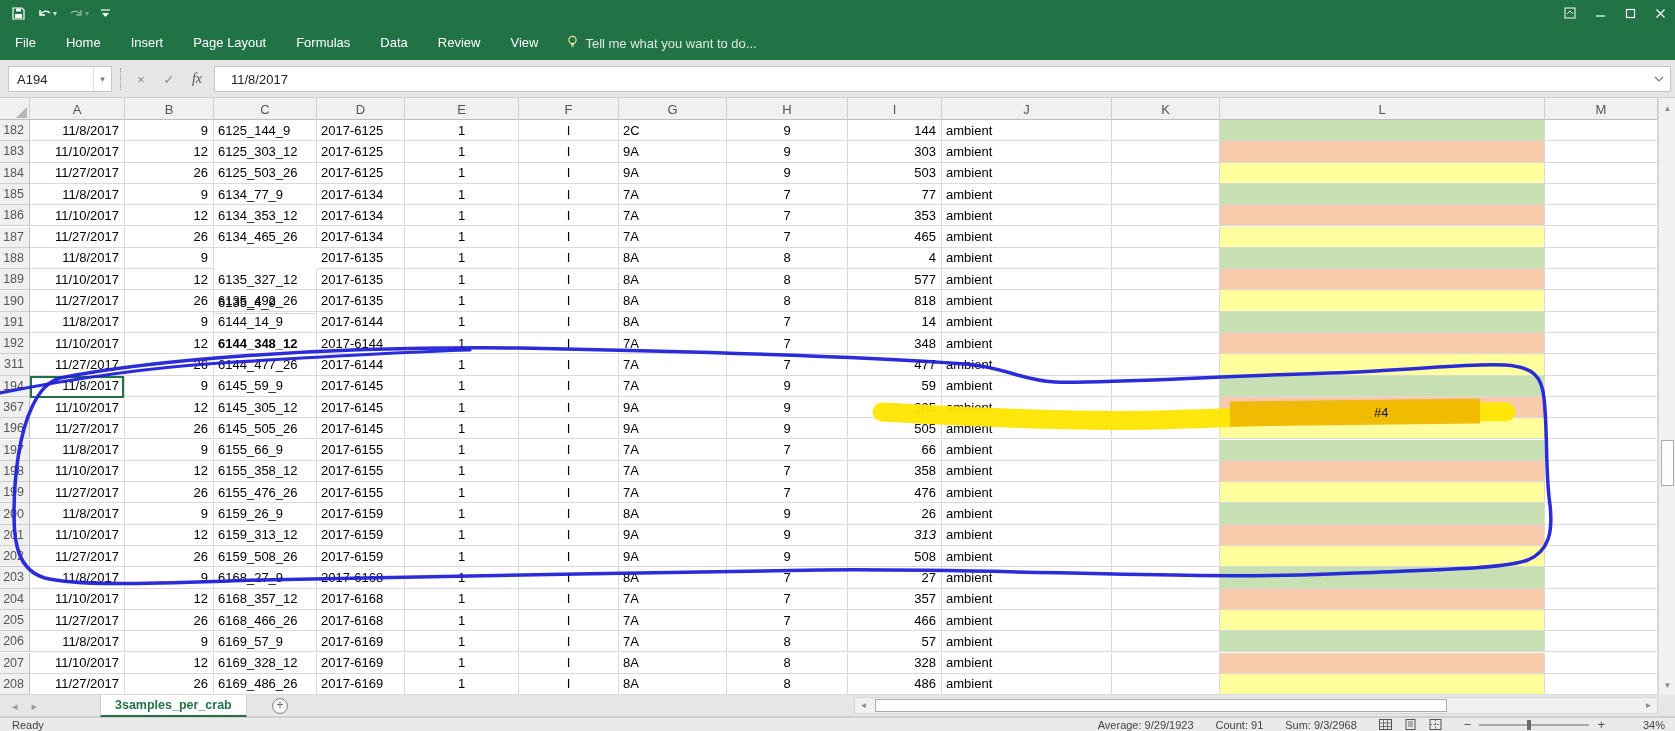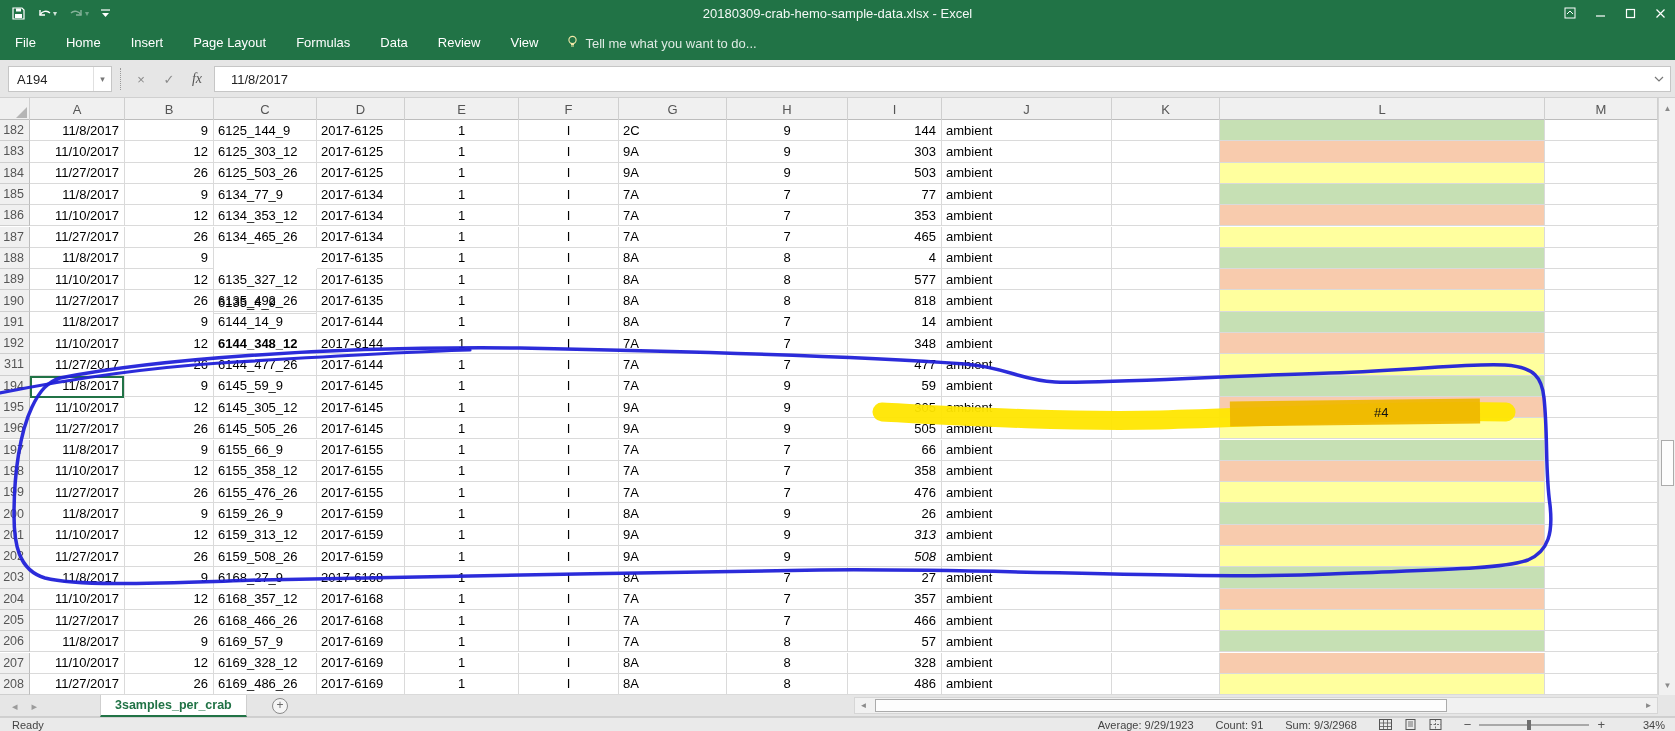--- a/index.html
+++ b/index.html
@@ -131,21 +131,20 @@
           </svg>
         <span class="qat-caret">▾</span>
       </span>
       <span class="qat-btn">
         <svg width="9" height="11" viewBox="0 0 9 11">
             <path d="M0 2h9" stroke="#fff" stroke-width="1.2"></path>
             <path d="M1 5l3.5 4L8 5z" fill="#fff"></path>
           </svg>
       </span>
     </div>
-    <div class="title-text">20180309-crab-hemo-sample-data.xlsx - Excel</div>
     <div class="win-controls">
       <span class="win-btn">
         <svg width="12" height="12" viewBox="0 0 12 12">
             <rect x="1" y="1" width="10" height="10" fill="none" stroke="#fff" stroke-width="1"></rect>
             <path d="M3 7l3-3 3 3" fill="none" stroke="#fff" stroke-width="1"></path>
           </svg>
       </span>
       <span class="win-btn">
         <svg width="11" height="11" viewBox="0 0 11 11">
             <path d="M1 8h9" stroke="#fff" stroke-width="1.2"></path>
@@ -427,21 +426,21 @@
         <div class="gcell ac" style="width: 100px;">I</div>
         <div class="gcell al" style="width: 108px;">7A</div>
         <div class="gcell ac" style="width: 121px;">9</div>
         <div class="gcell ar" style="width: 94px;">59</div>
         <div class="gcell al" style="width: 170px;">ambient</div>
         <div class="gcell al" style="width: 108px;"></div>
         <div class="gcell al" style="width: 325px; background: rgb(198, 224, 180);"></div>
         <div class="gcell al" style="width: 113px;"></div>
       </div>
       <div class="grow" style="top: 276.9px;">
-        <div class="gcell rowhdr" style="width: 30px;">195</div>
+        <div class="gcell rowhdr" style="width: 30px;">367</div>
         <div class="gcell ar" style="width: 95px;">11/10/2017</div>
         <div class="gcell ar" style="width: 89px;">12</div>
         <div class="gcell al" style="width: 103px;">6145_305_12</div>
         <div class="gcell al" style="width: 88px;">2017-6145</div>
         <div class="gcell ac" style="width: 114px;">1</div>
         <div class="gcell ac" style="width: 100px;">I</div>
         <div class="gcell al" style="width: 108px;">9A</div>
         <div class="gcell ac" style="width: 121px;">9</div>
         <div class="gcell ar" style="width: 94px;">305</div>
         <div class="gcell al" style="width: 170px;">ambient</div>
@@ -548,21 +547,21 @@
       <div class="grow" style="top: 426px;">
         <div class="gcell rowhdr" style="width: 30px;">202</div>
         <div class="gcell ar" style="width: 95px;">11/27/2017</div>
         <div class="gcell ar" style="width: 89px;">26</div>
         <div class="gcell al" style="width: 103px;">6159_508_26</div>
         <div class="gcell al" style="width: 88px;">2017-6159</div>
         <div class="gcell ac" style="width: 114px;">1</div>
         <div class="gcell ac" style="width: 100px;">I</div>
         <div class="gcell al" style="width: 108px;">9A</div>
         <div class="gcell ac" style="width: 121px;">9</div>
-        <div class="gcell ar" style="width: 94px; font-style: italic;">508</div>
+        <div class="gcell ar" style="width: 94px;">508</div>
         <div class="gcell al" style="width: 170px;">ambient</div>
         <div class="gcell al" style="width: 108px;"></div>
         <div class="gcell al" style="width: 325px; background: rgb(255, 255, 158);"></div>
         <div class="gcell al" style="width: 113px;"></div>
       </div>
       <div class="grow" style="top: 447.3px;">
         <div class="gcell rowhdr" style="width: 30px;">203</div>
         <div class="gcell ar" style="width: 95px;">11/8/2017</div>
         <div class="gcell ar" style="width: 89px;">9</div>
         <div class="gcell al" style="width: 103px;">6168_27_9</div>

